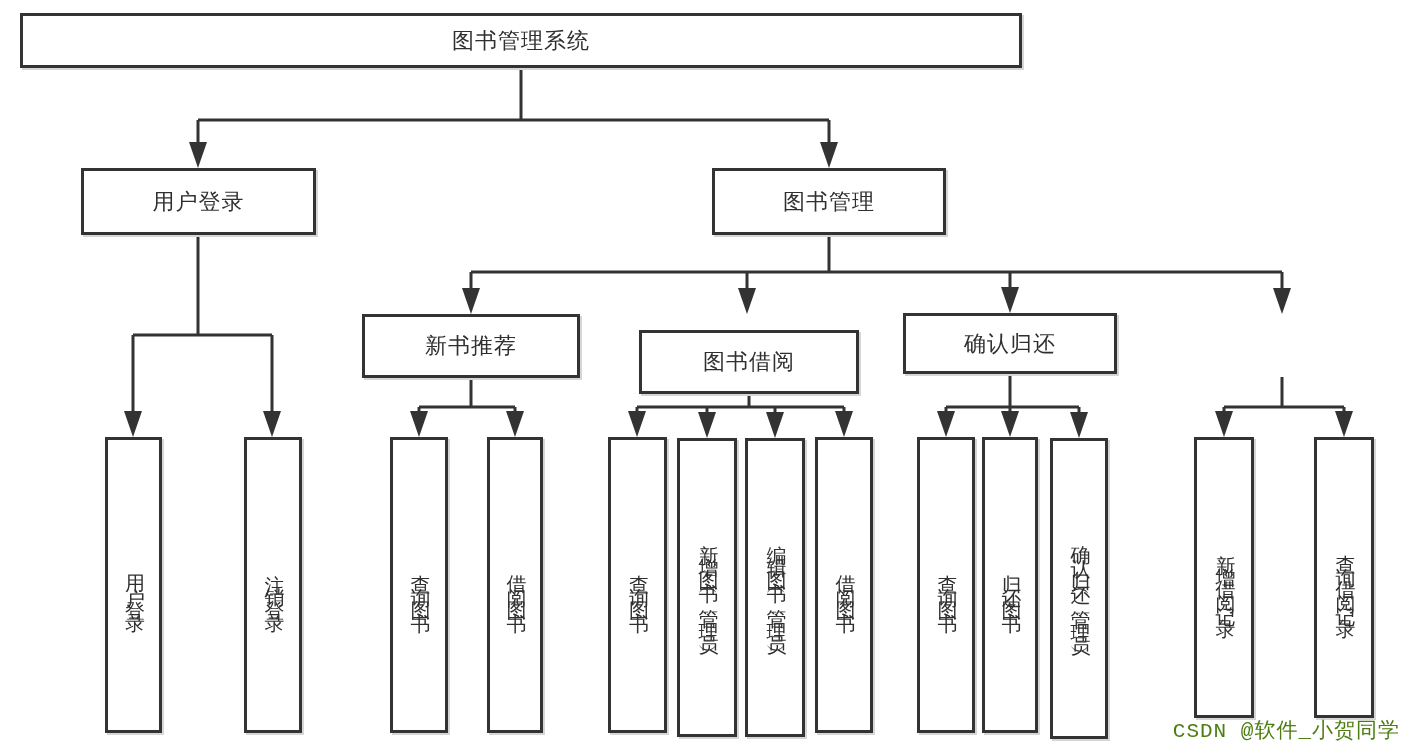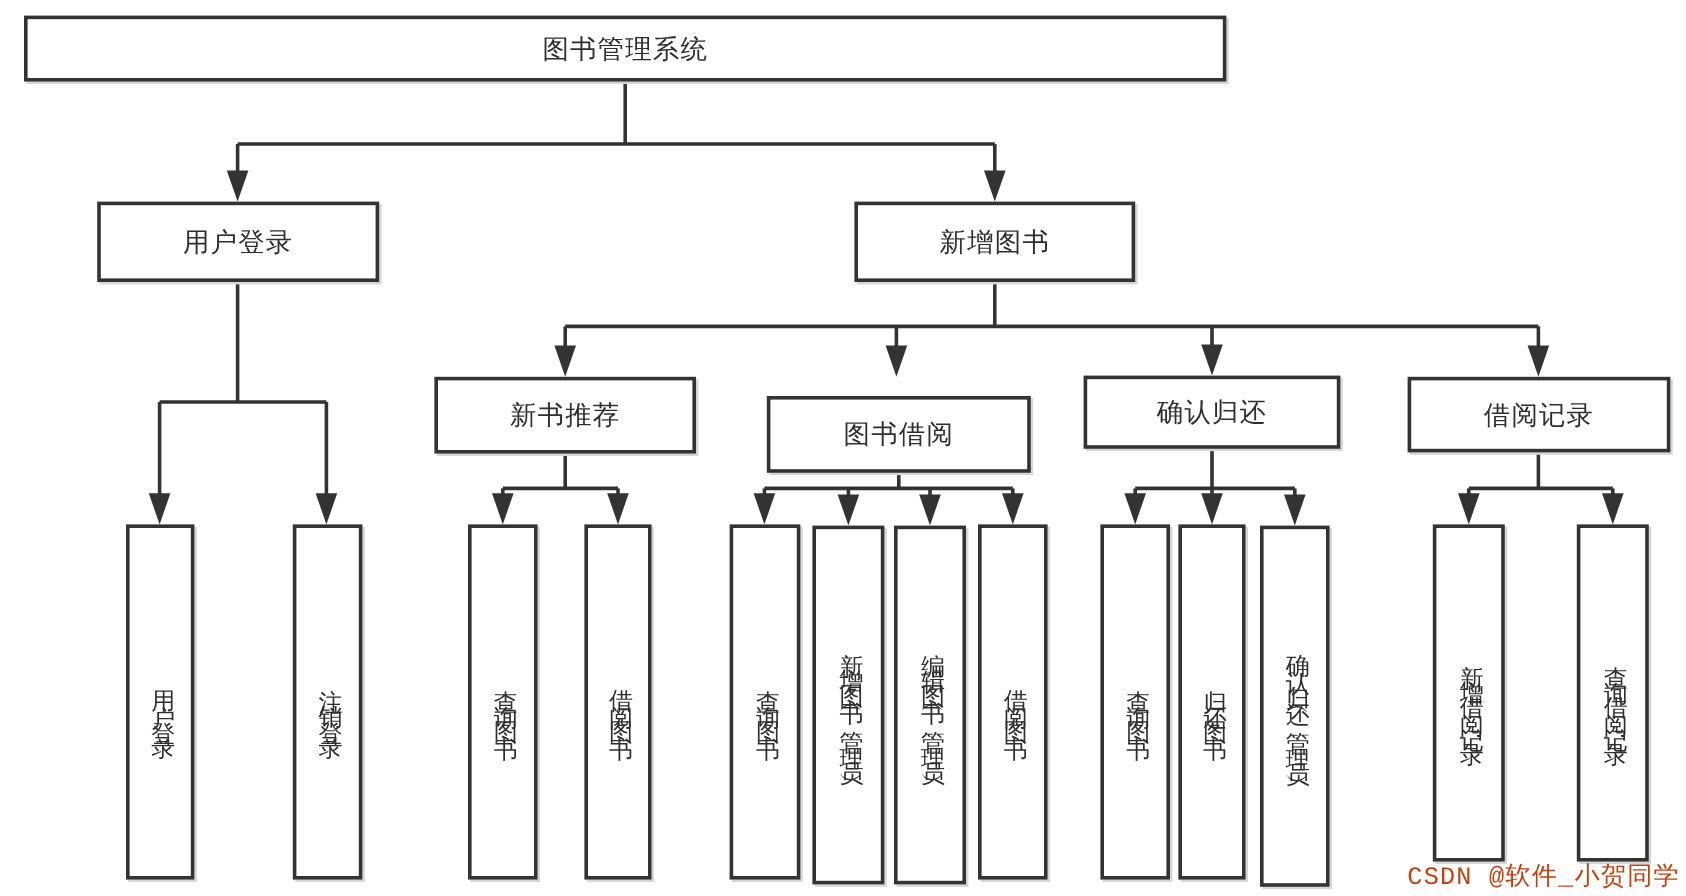--- a/index.html
+++ b/index.html
@@ -32,21 +32,21 @@
     letter-spacing: 13px;
     line-height: 1;
     white-space: nowrap;
   }
   .watermark {
     position: absolute;
     right: 5px;
     bottom: 3px;
     font-size: 21px;
     letter-spacing: 1px;
-    color: #c2410c;
+    color: #4d7c0f;
     z-index: 5;
   }
 </style>
 </head>
 <body>
 
 <div class="canvas">
 
   <svg class="wires" width="1405" height="747" viewBox="0 0 1405 747">
     <g stroke="#333333" stroke-width="3" fill="none">
@@ -115,34 +115,31 @@
   </svg>
 
   <div class="node hnode" style="left:20px; top:13px; width:1002px; height:55px;">
     <span>图书管理系统</span>
   </div>
 
   <div class="node hnode" style="left:81px; top:168px; width:235px; height:67px;">
     <span>用户登录</span>
   </div>
   <div class="node hnode" style="left:712px; top:168px; width:234px; height:67px;">
-    <span>新增图书</span>
+    <span>图书管理</span>
   </div>
 
   <div class="node hnode" style="left:362px; top:314px; width:218px; height:64px;">
     <span>新书推荐</span>
   </div>
   <div class="node hnode" style="left:639px; top:330px; width:220px; height:64px;">
     <span>图书借阅</span>
   </div>
   <div class="node hnode" style="left:903px; top:313px; width:214px; height:61px;">
     <span>确认归还</span>
-  </div>
-  <div class="node hnode" style="left:1173px; top:314px; width:219px; height:63px;">
-    <span>借阅记录</span>
   </div>
 
   <div class="node leaf" style="left:105px; top:437px; width:57px; height:296px;">
     <span class="vtext">用户登录</span>
   </div>
   <div class="node leaf" style="left:244px; top:437px; width:58px; height:296px;">
     <span class="vtext">注销登录</span>
   </div>
 
   <div class="node leaf" style="left:390px; top:437px; width:58px; height:296px;">

